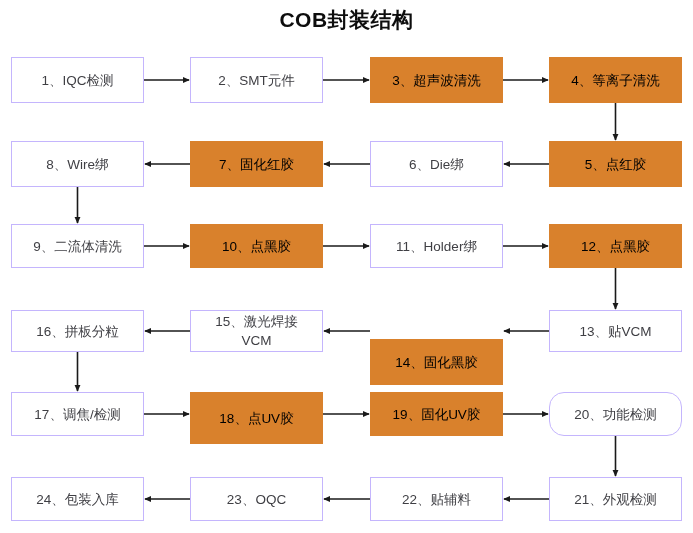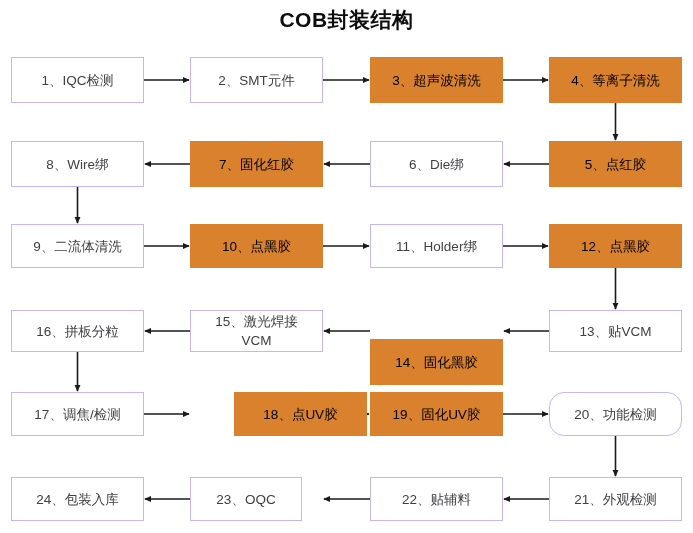--- a/index.html
+++ b/index.html
@@ -118,21 +118,21 @@
       <div class="node" style="left: 11px; top: 224px; width: 133px; height: 44px;">9、二流体清洗</div>
       <div class="node highlight" style="left: 190px; top: 224px; width: 133px; height: 44px;">10、点黑胶</div>
       <div class="node" style="left: 370px; top: 224px; width: 133px; height: 44px;">11、Holder绑</div>
       <div class="node highlight" style="left: 549px; top: 224px; width: 133px; height: 44px;">12、点黑胶</div>
       <div class="node" style="left: 549px; top: 310px; width: 133px; height: 42px;">13、贴VCM</div>
       <div class="node highlight" style="left: 370px; top: 324px; width: 133px; height: 46px; margin-top: 15px;">14、固化黑胶</div>
       <div class="node two-line" style="left: 190px; top: 310px; width: 133px; height: 42px;">15、激光焊接
 VCM</div>
       <div class="node" style="left: 11px; top: 310px; width: 133px; height: 42px;">16、拼板分粒</div>
       <div class="node" style="left: 11px; top: 392px; width: 133px; height: 44px;">17、调焦/检测</div>
-      <div class="node highlight" style="left: 190px; top: 392px; width: 133px; height: 44px; margin-left: 44px;">18、点UV胶</div>
+      <div class="node highlight" style="left: 190px; top: 392px; width: 133px; height: 52px;">18、点UV胶</div>
       <div class="node highlight" style="left: 370px; top: 392px; width: 133px; height: 44px;">19、固化UV胶</div>
       <div class="node" style="left: 549px; top: 392px; width: 133px; height: 44px; border-radius: 15px;">20、功能检测</div>
       <div class="node" style="left: 549px; top: 477px; width: 133px; height: 44px;">21、外观检测</div>
       <div class="node" style="left: 370px; top: 477px; width: 133px; height: 44px;">22、贴辅料</div>
-      <div class="node" style="left: 190px; top: 477px; width: 112px; height: 44px;">23、OQC</div>
+      <div class="node" style="left: 190px; top: 477px; width: 133px; height: 44px;">23、OQC</div>
       <div class="node" style="left: 11px; top: 477px; width: 133px; height: 44px;">24、包装入库</div>
     </div>
 </div>
 
 </body></html>

